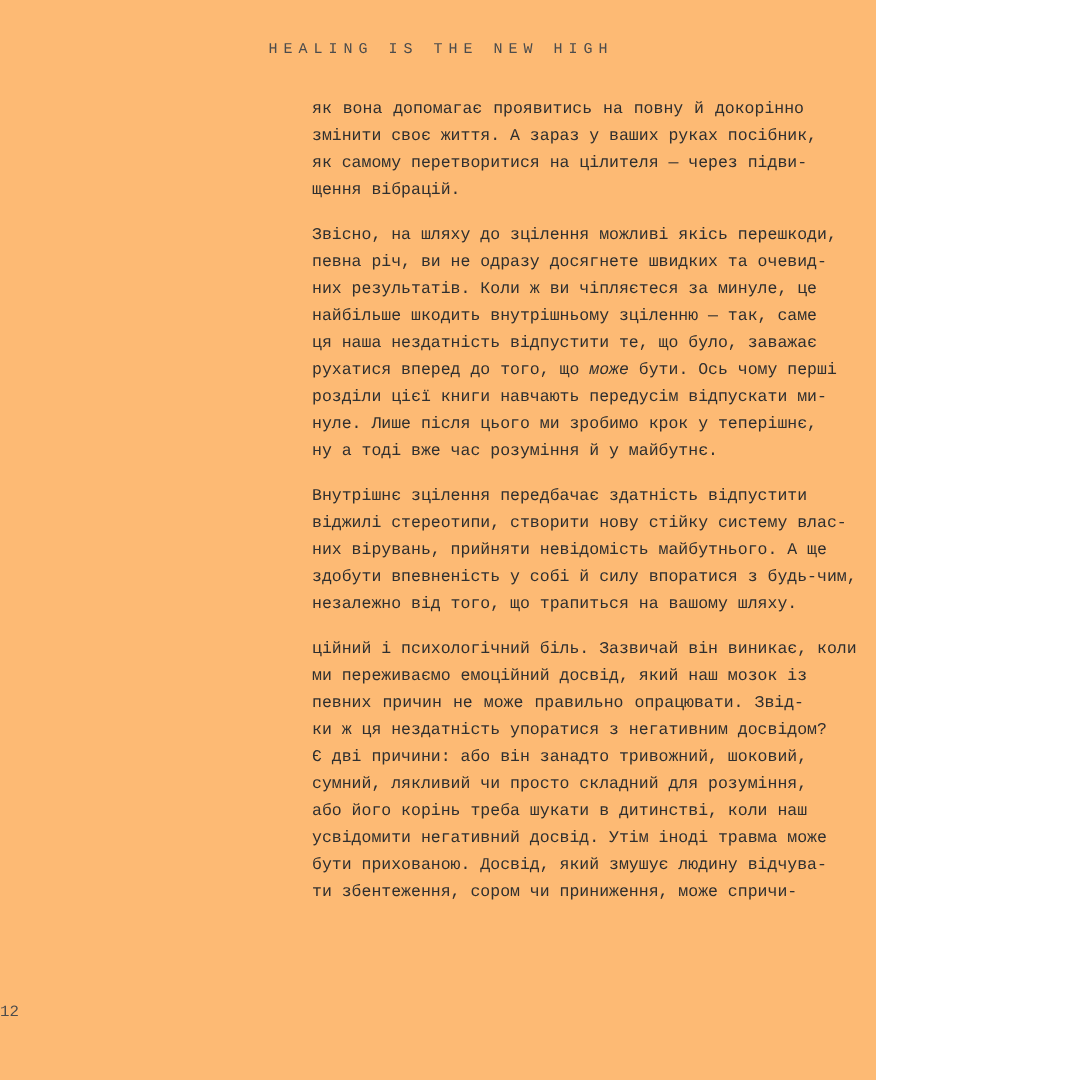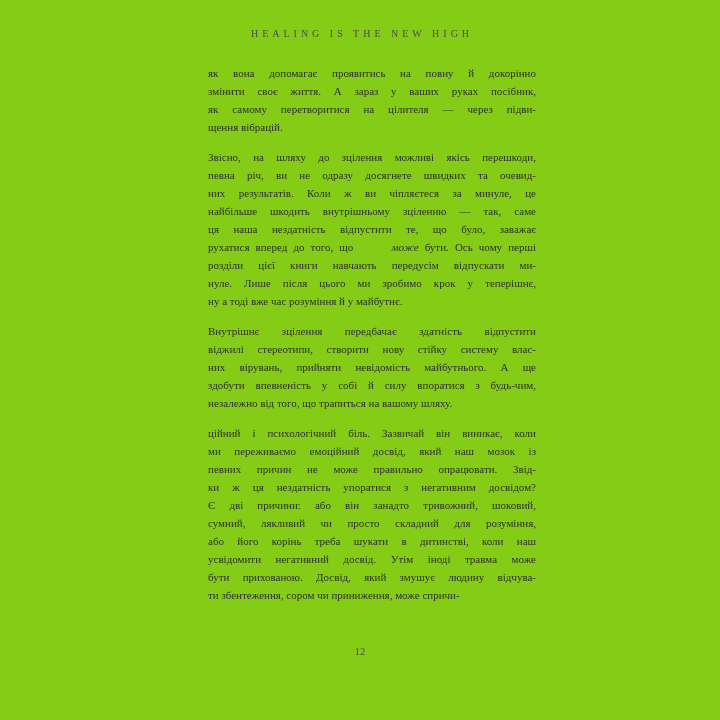--- a/index.html
+++ b/index.html
@@ -2,24 +2,24 @@
 <html lang="uk"><head>
 <meta charset="utf-8">
 <style>
   html, body {
     margin: 0;
     padding: 0;
     background: #ffffff;
   }
   .page {
     position: relative;
-    width: 720px;
+    width: 584px;
     height: 720px;
-    background: #84cc16;
-    font-family: Liberation Serif, serif;
+    background: #fdba74;
+    font-family: Liberation Mono, monospace;
     overflow: hidden;
   }
   .running-head {
     position: absolute;
     top: 28px;
     left: 0;
     right: 0;
     text-align: center;
     font-size: 10px;
     font-weight: 400;
@@ -47,28 +47,27 @@
     white-space: nowrap;
     text-align: justify;
     text-align-last: justify;
     text-justify: inter-word;
   }
   .line.last {
     text-align-last: left;
   }
   .it {
     font-style: italic;
-    margin-left: 32px;
   }
   .folio {
     position: absolute;
-    top: 646px;
+    top: 669px;
     left: 0;
     right: 0;
-    text-align: center;
+    text-align: left;
     font-size: 10.5px;
     color: #4c4c4c;
   }
 </style>
 </head>
 <body>
 
 <div class="page">
   <div class="running-head">HEALING IS THE NEW HIGH</div>
 

